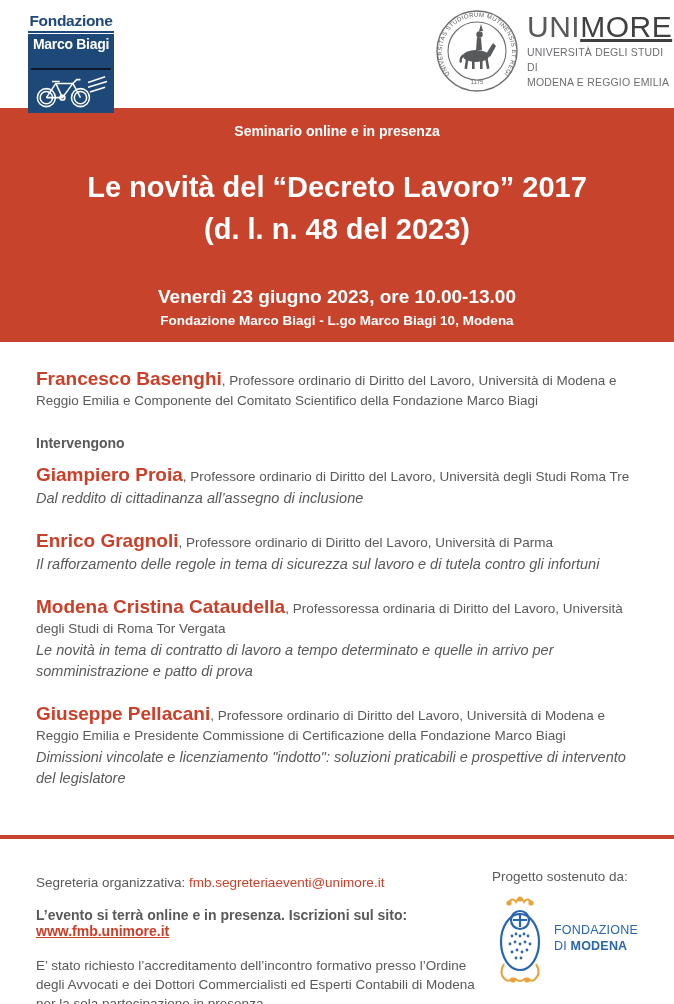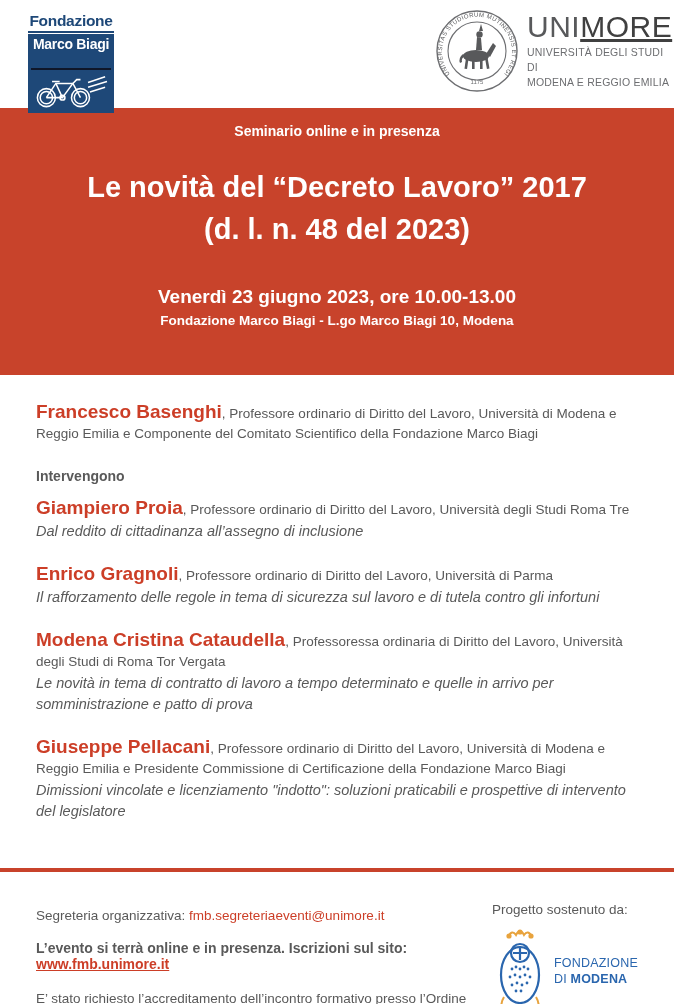--- a/index.html
+++ b/index.html
@@ -26,21 +26,21 @@
 
   .unimore { position:absolute; left:436px; top:10px; display:flex; align-items:center; }
   .seal { flex:0 0 auto; }
   .unimore-text { margin-left:9px; }
   .uni-brand { font-size:30px; line-height:30px; color:#58595B; letter-spacing:0.5px; }
   .uni-brand .more { color:#404040;text-decoration:underline; }
   .uni-sub { font-size:10.5px; line-height:15px; color:#6D6E71; letter-spacing:0.2px; margin-top:3px; }
 
   
   .banner {
-    background:#C8432B; height:267px; box-sizing:border-box;
+    background:#C8432B; height:234px; box-sizing:border-box;
     color:#fff; text-align:center; padding-top:15px;
   }
   .kicker   { font-size:14px; font-weight:bold; }
   .title    { font-size:29px; font-weight:bold; line-height:42px; margin-top:27px; }
   .datetime { font-size:19px; font-weight:bold; margin-top:36px; }
   .location { font-size:13.5px; font-weight:bold; margin-top:5px; }
 
   
   .program {
     height:493px; box-sizing:border-box; overflow:hidden;

